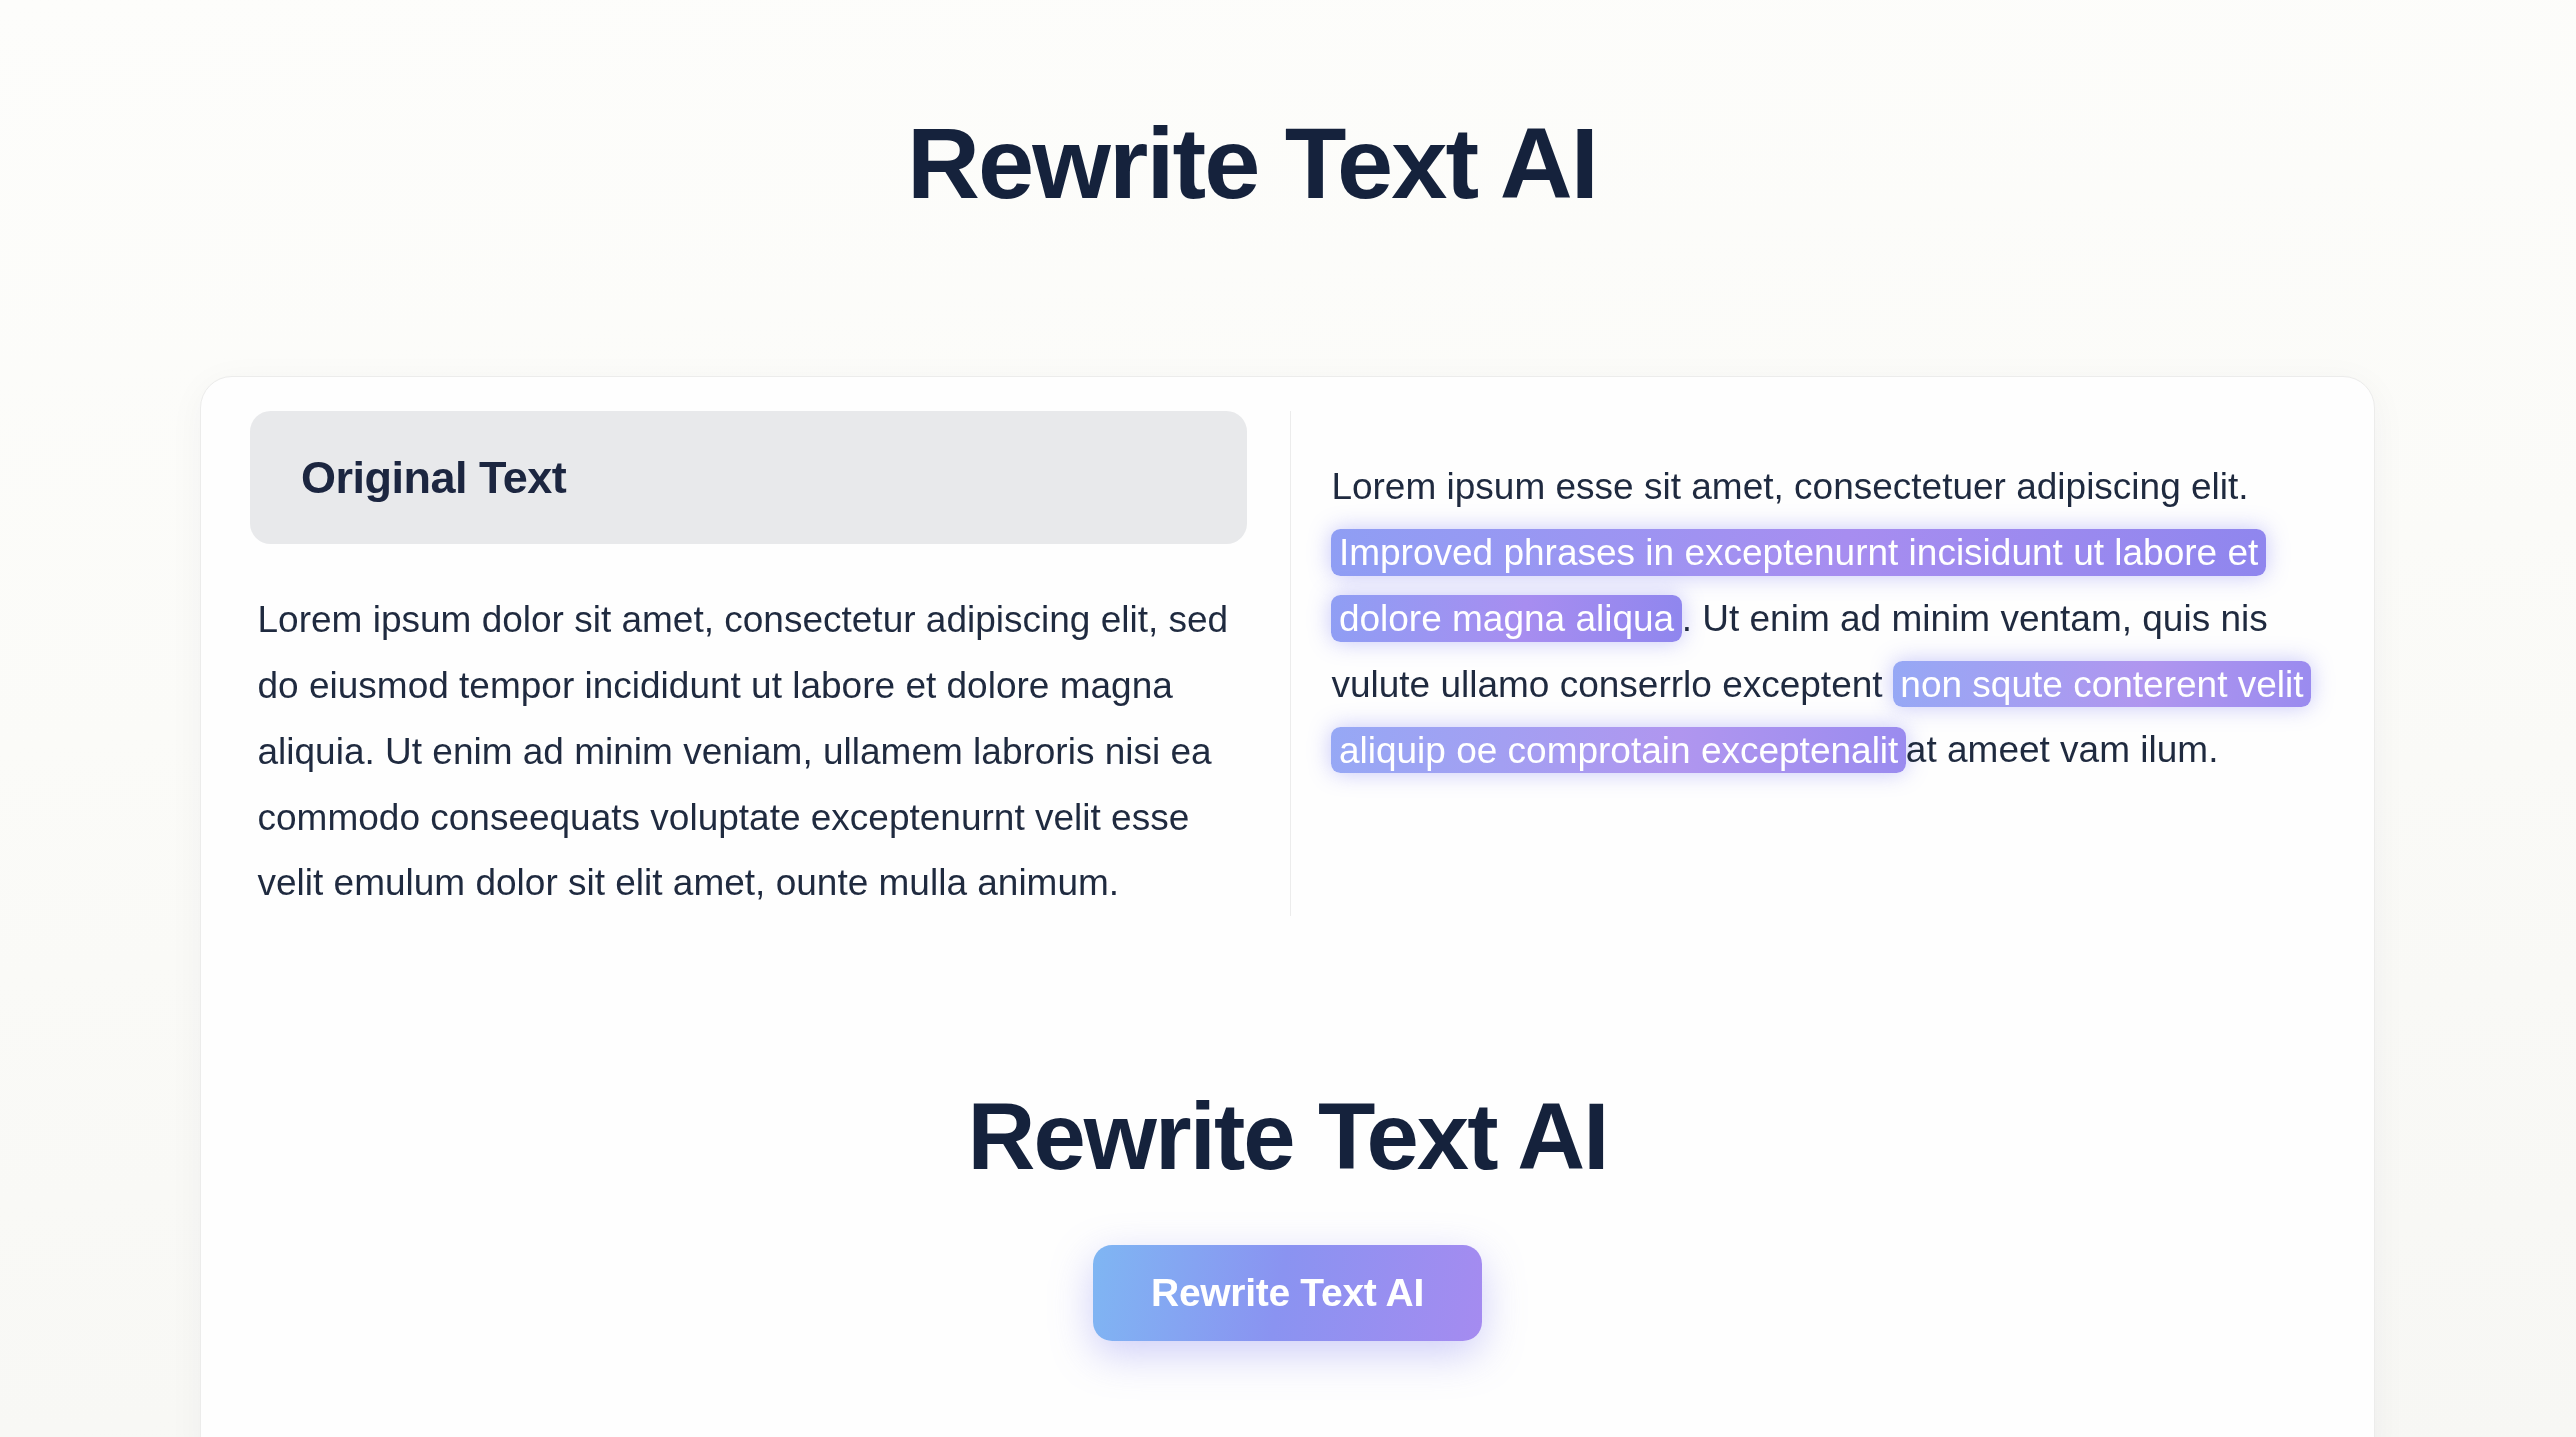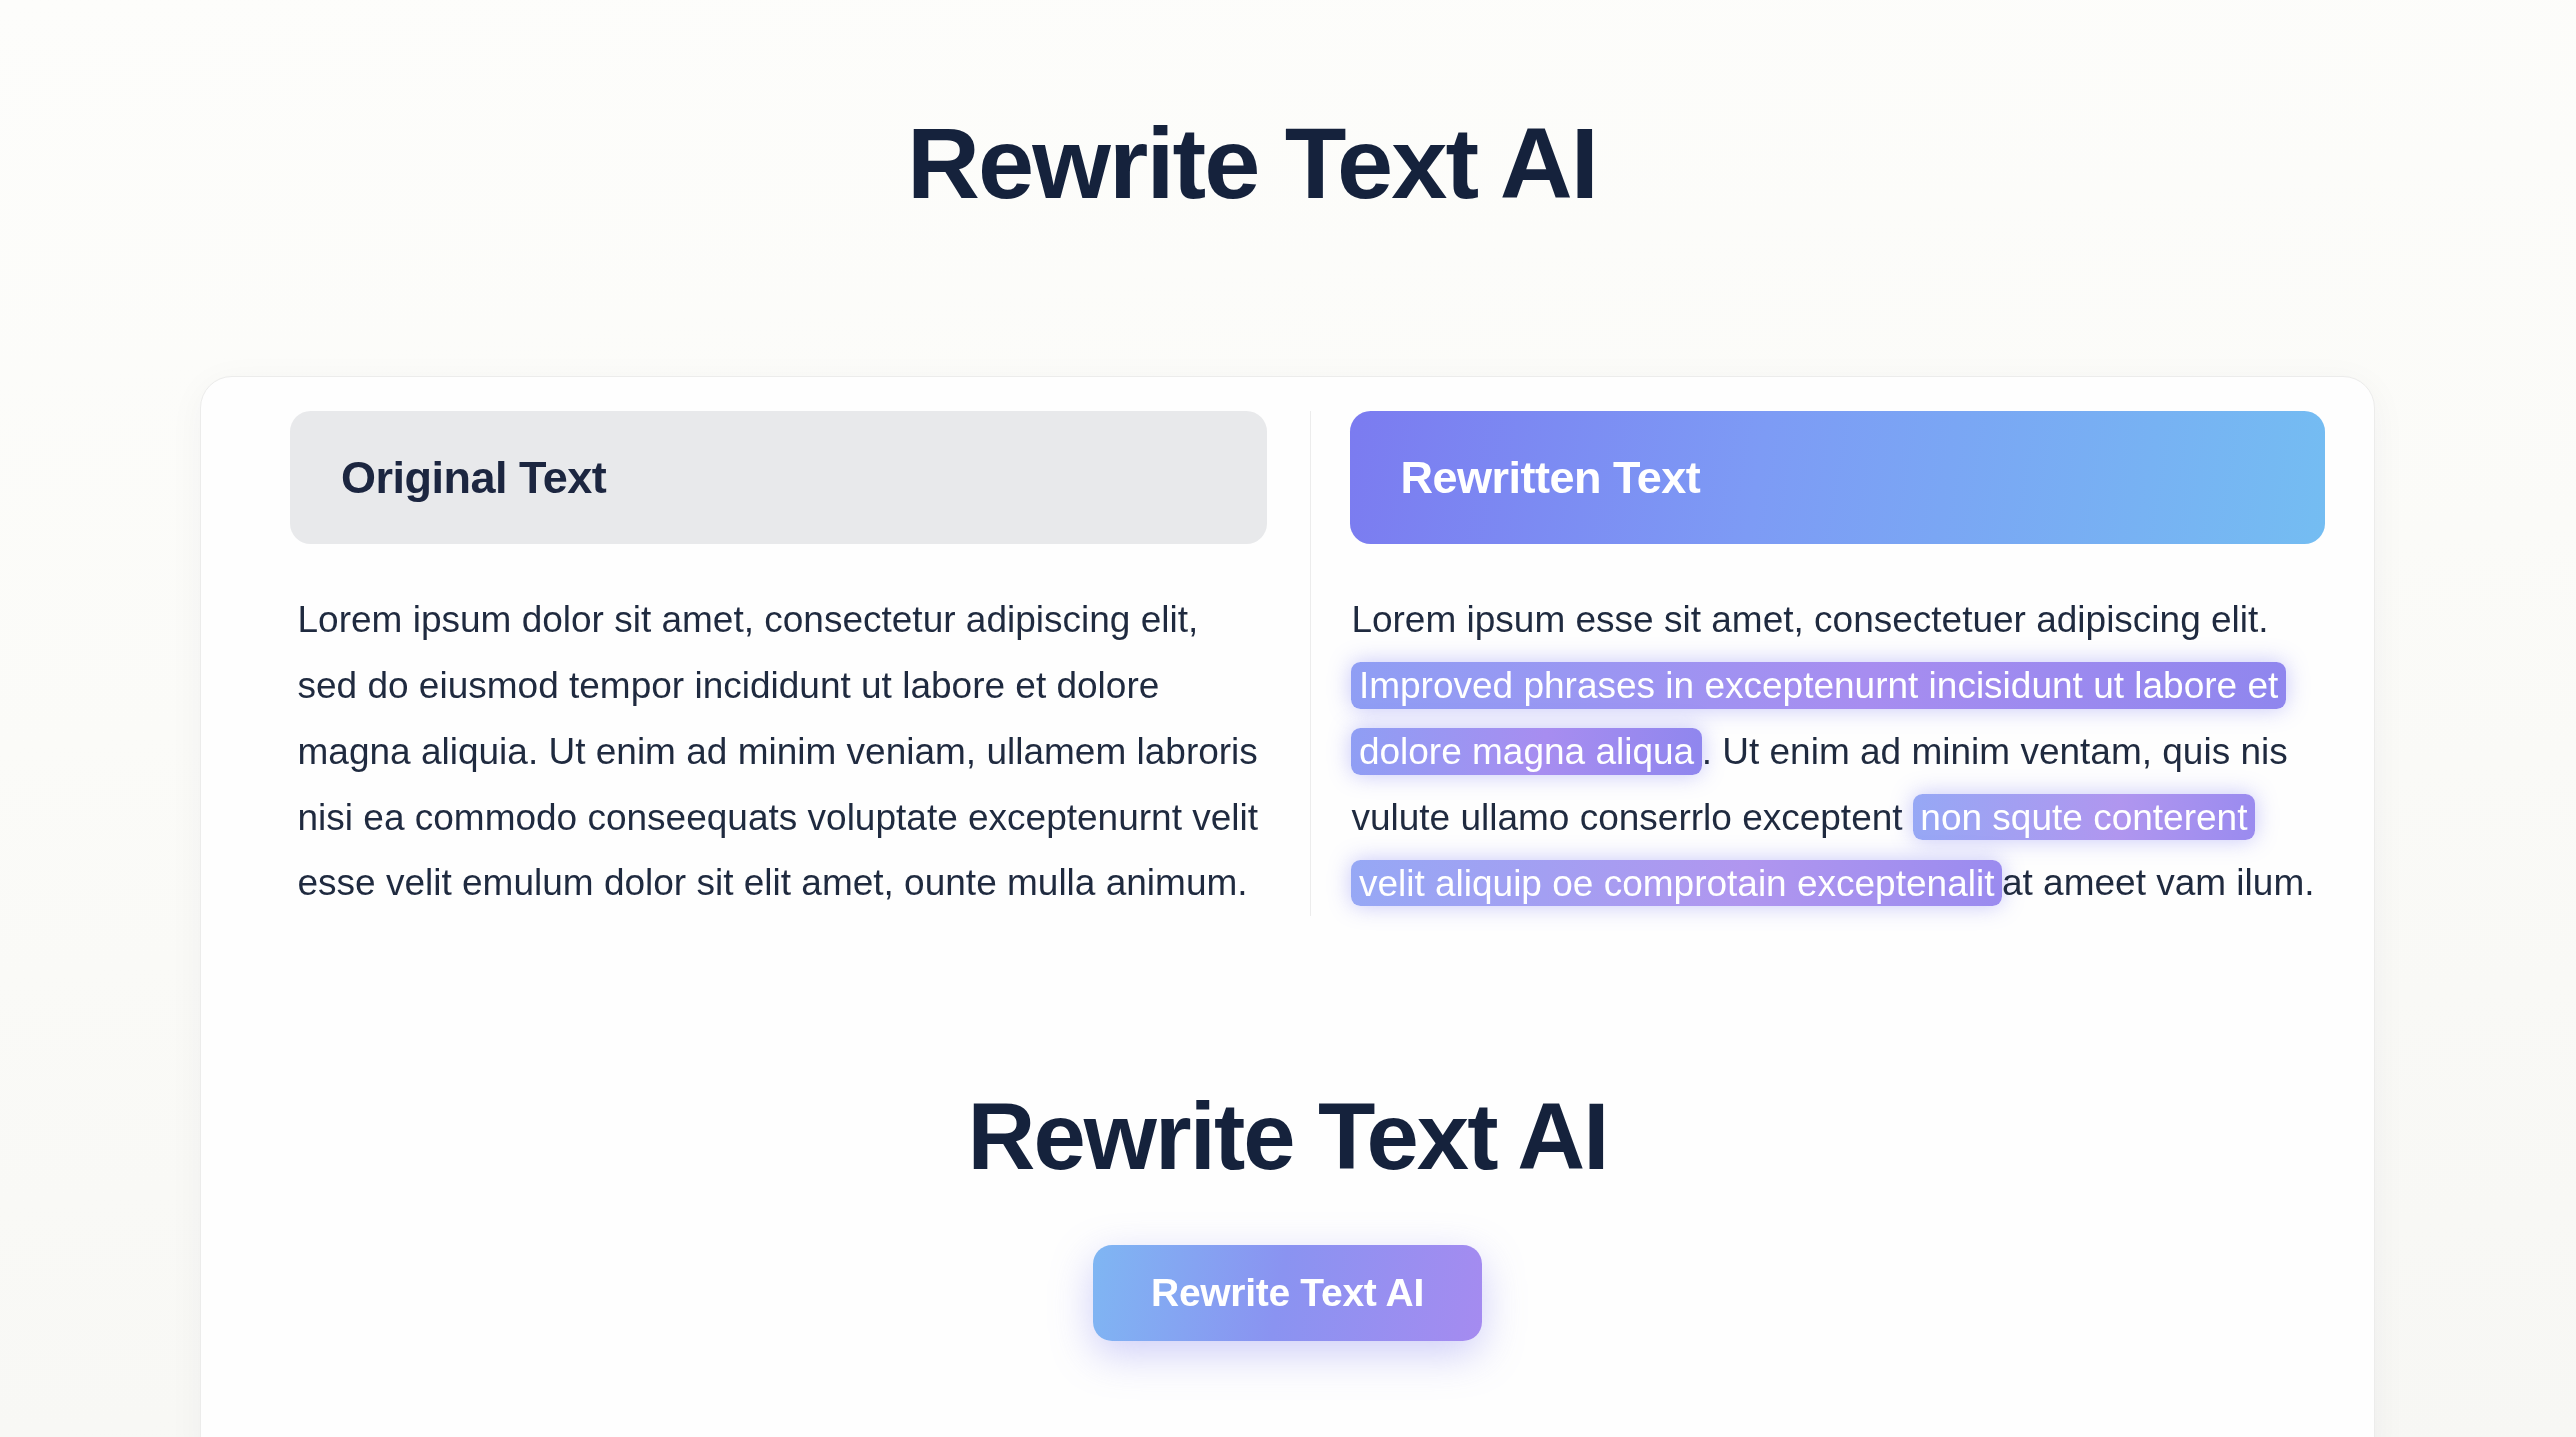--- a/index.html
+++ b/index.html
@@ -41,21 +41,20 @@
     background: #fefefe;
     border: 0.9px solid #ececeb;
     border-radius: 32px;
     box-shadow: 0 7.5px 37px rgba(30,40,70,0.045);
     padding: 34px 49px 0 49px;
   }
 
   .panels {
     display: flex;
     gap: 4px;
-    margin-left: 40px;
   }
 
   .panel {
     width: 50%;
     padding: 0 0 0 0;
   }
 
   .panel.left { padding-right: 39px; }
   .panel.right { padding-left: 39px; border-left: 0.9px solid #ececec; }
 
@@ -142,21 +141,20 @@
   <div class="card">
 
     <div class="panels">
 
       <div class="panel left">
         <div class="panel-head original">Original Text</div>
         <div class="panel-body">Lorem ipsum dolor sit amet, consectetur adipiscing elit, sed do eiusmod tempor incididunt ut labore et dolore magna aliquia. Ut enim ad minim veniam, ullamem labroris nisi ea commodo conseequats voluptate exceptenurnt velit esse velit emulum dolor sit elit amet, ounte mulla animum.</div>
       </div>
 
       <div class="panel right">
-        <div class="panel-head rewritten">Rewritten Text</div>
         <div class="panel-body">
           <span>Lorem ipsum esse sit amet, consectetuer adipiscing elit. </span><span class="hl">Improved phrases in exceptenurnt incisidunt ut labore et dolore magna aliqua</span><span>. Ut enim ad minim ventam, quis nis vulute ullamo conserrlo exceptent </span><span class="hl b">non squte conterent velit aliquip oe comprotain exceptenalit</span><span>at ameet vam ilum.</span>
         </div>
       </div>
 
     </div>
 
     <h2 class="sub-title">Rewrite Text AI</h2>
 
     <div class="cta-wrap">

